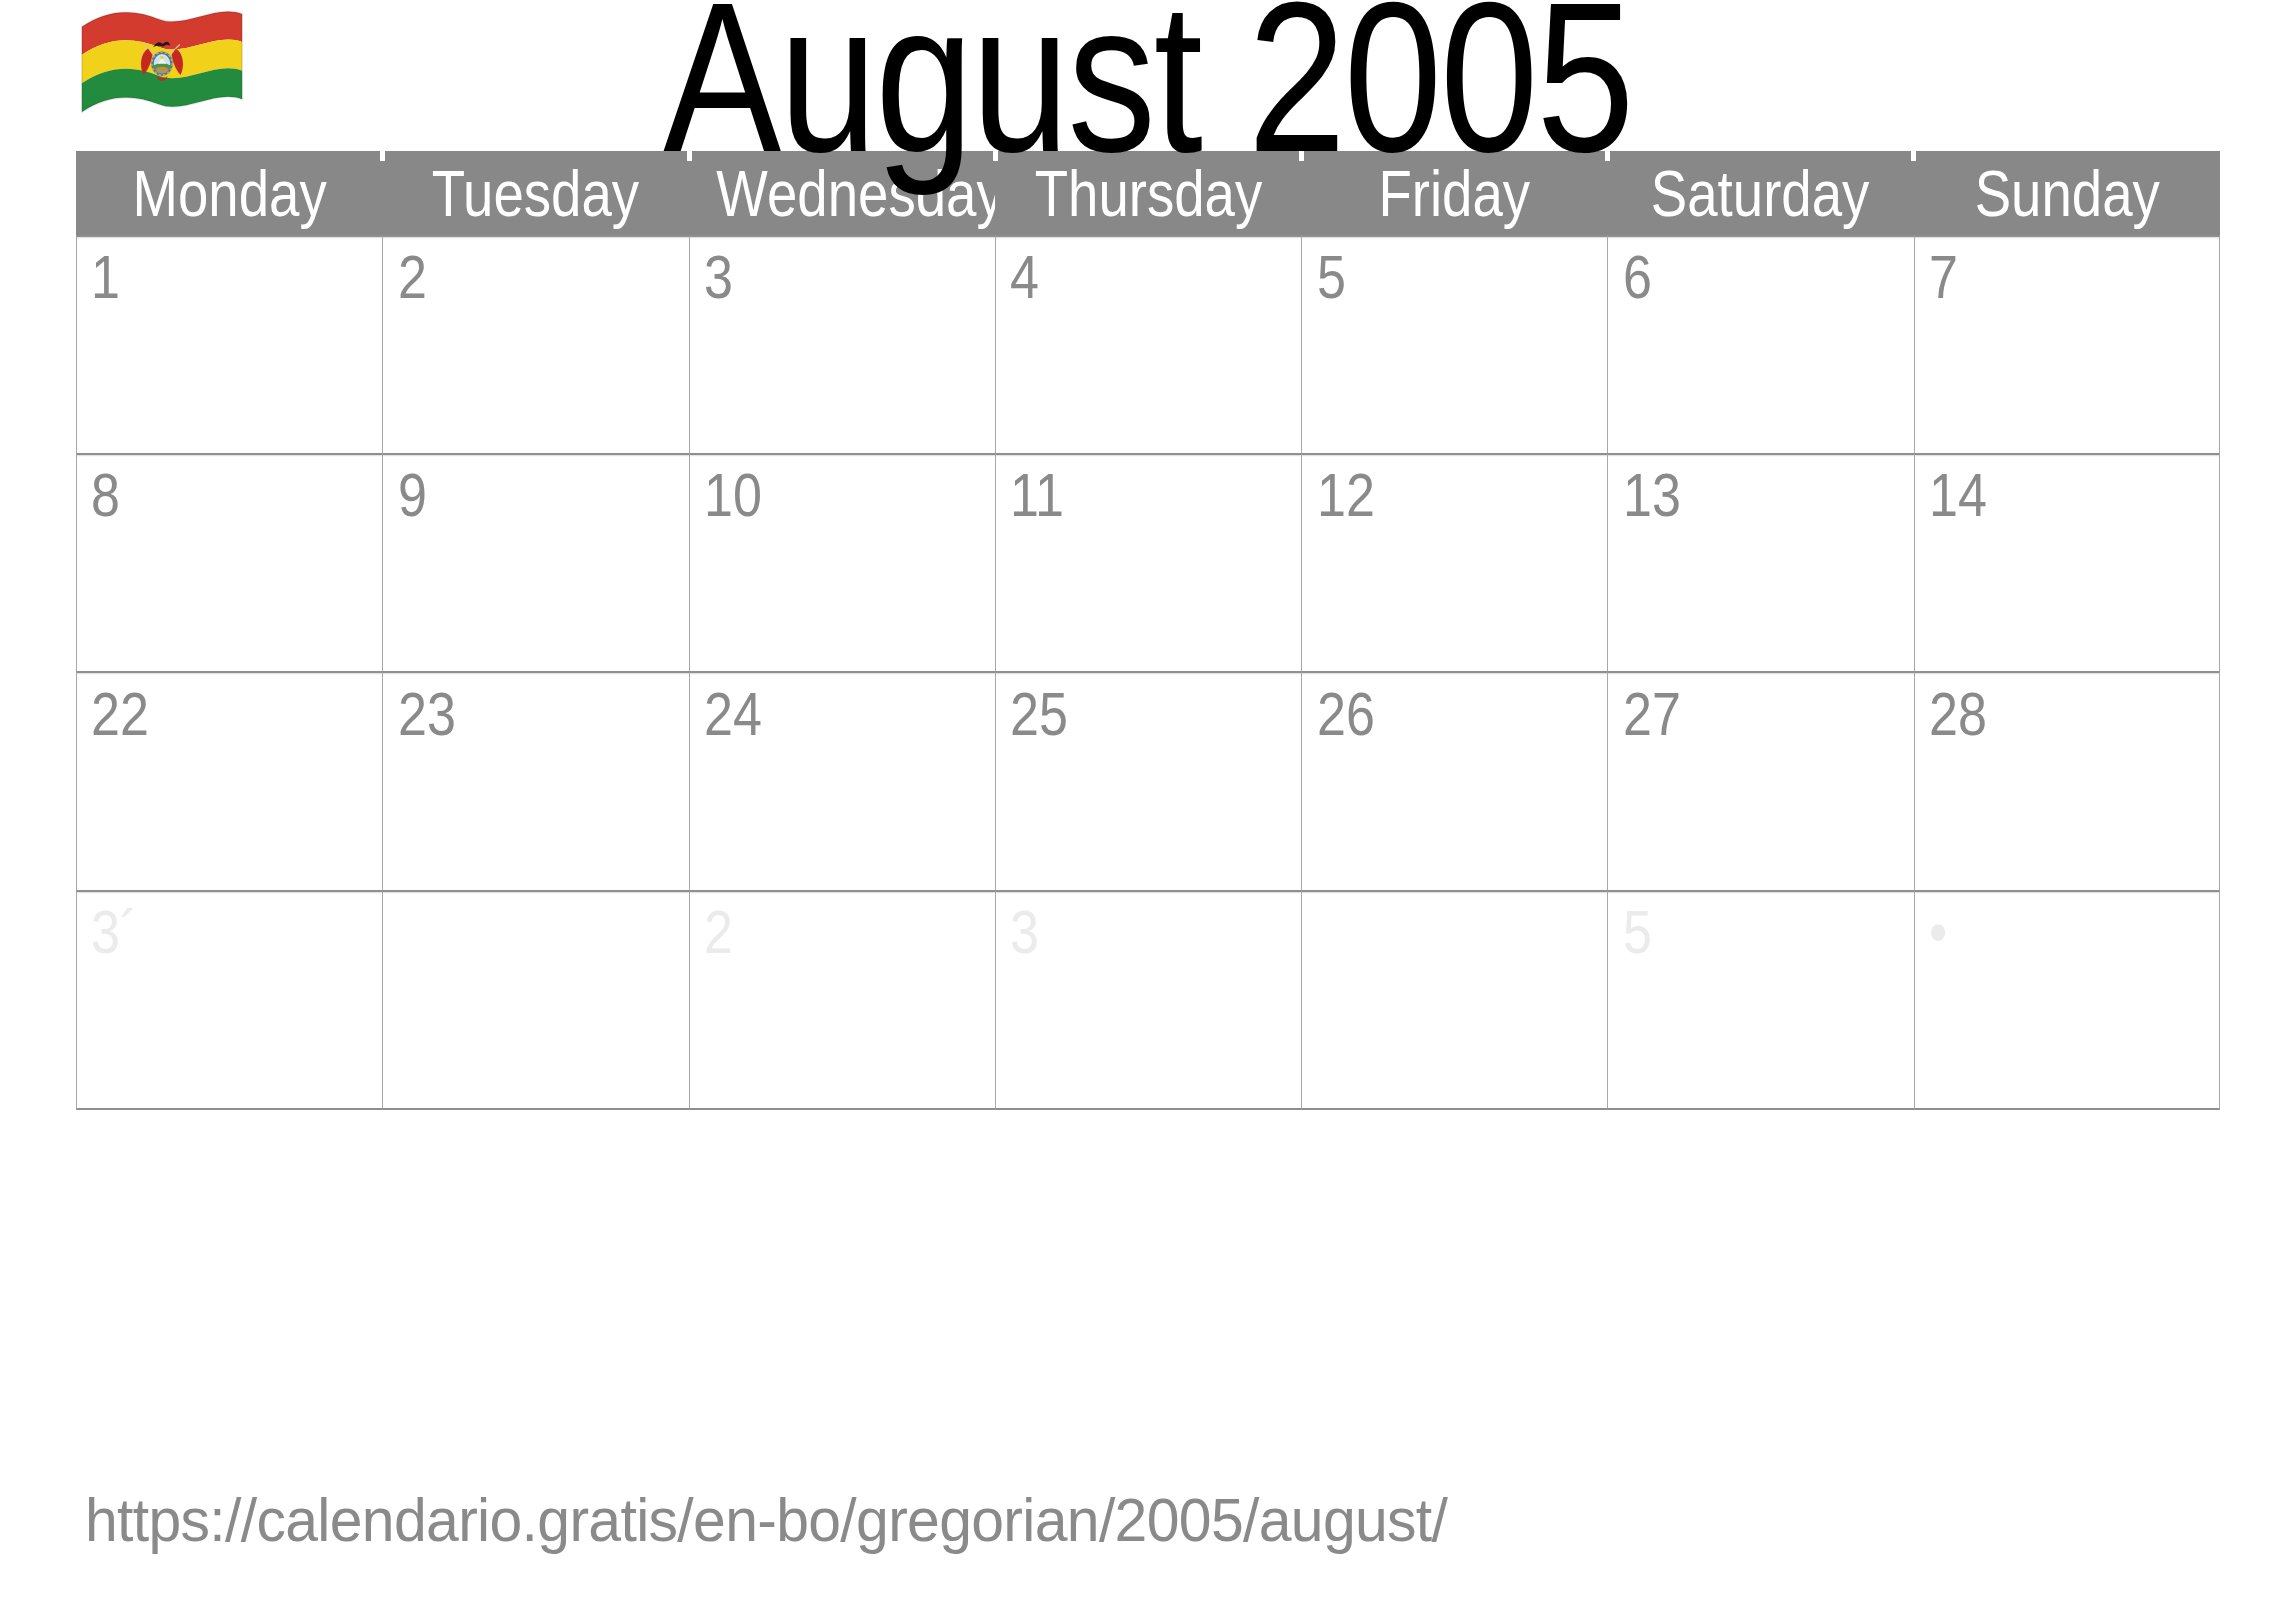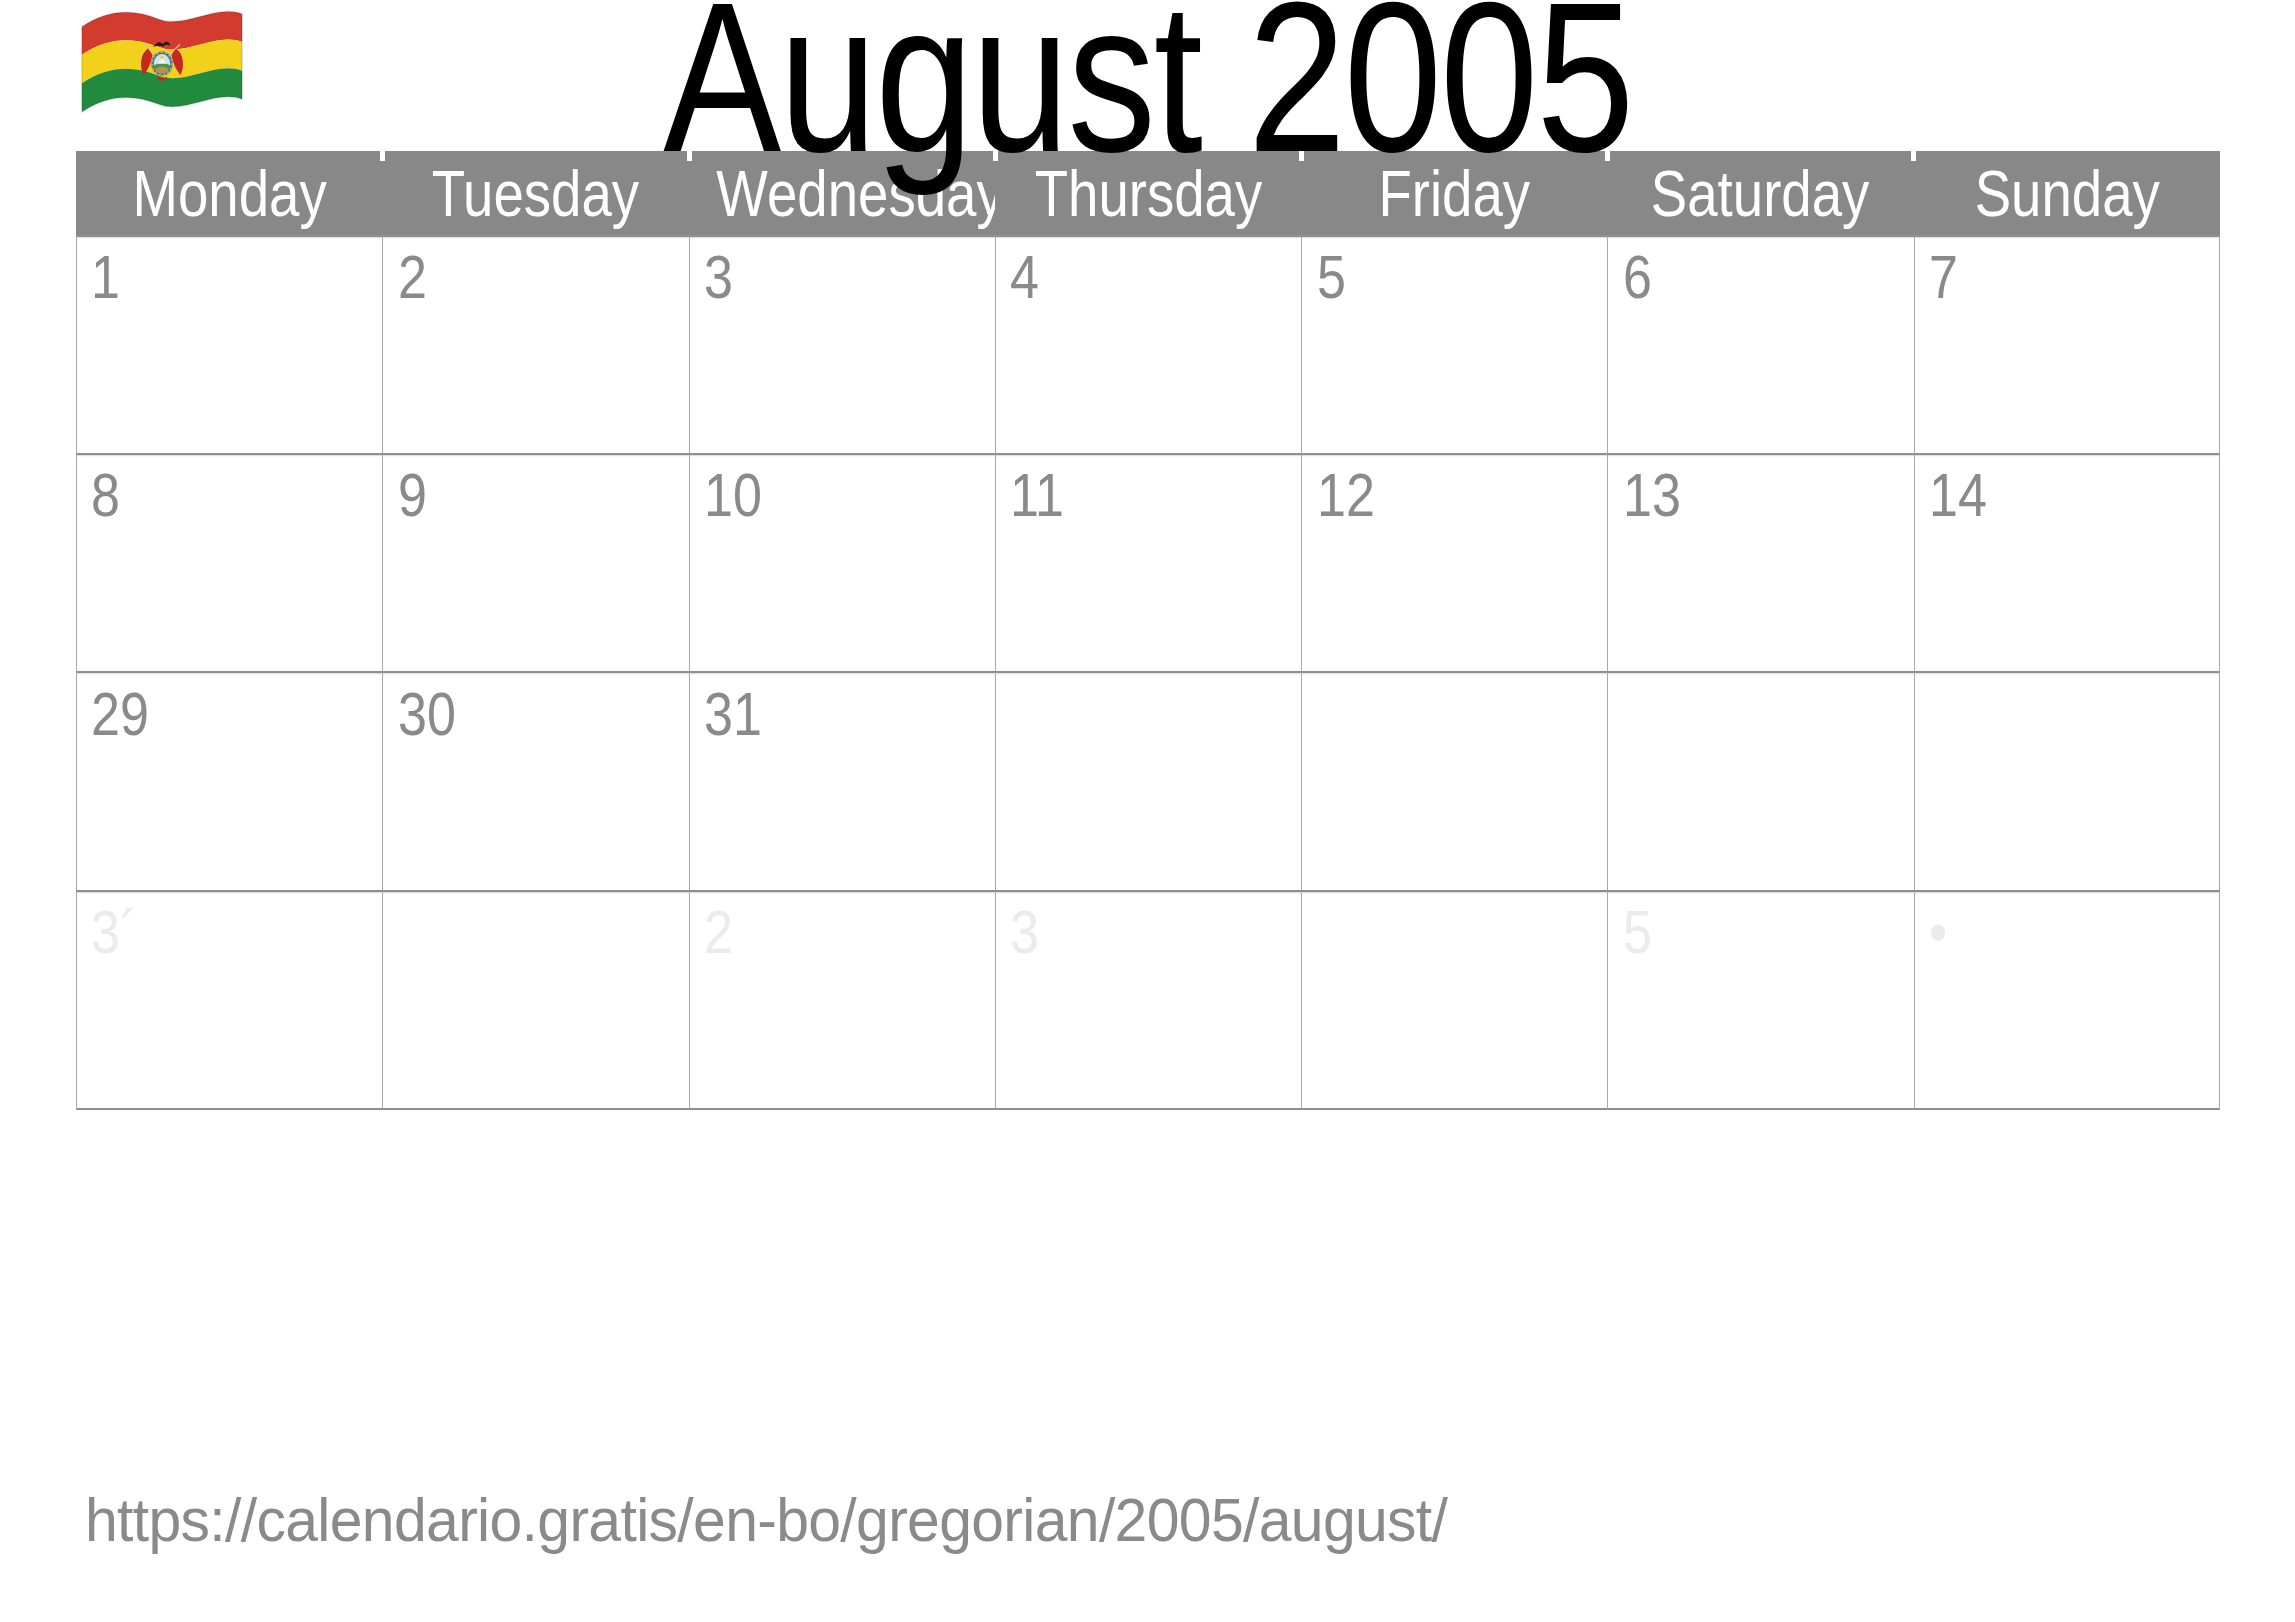--- a/index.html
+++ b/index.html
@@ -115,27 +115,27 @@
       <tr>
         <td><span class="num cx">8</span></td>
         <td><span class="num cx">9</span></td>
         <td><span class="num cx">10</span></td>
         <td><span class="num cx">11</span></td>
         <td><span class="num cx">12</span></td>
         <td><span class="num cx">13</span></td>
         <td><span class="num cx">14</span></td>
       </tr>
       <tr>
-        <td><span class="num cx">29</span></td>
-        <td><span class="num cx">30</span></td>
-        <td><span class="num cx">31</span></td>
-        <td><span class="num cx"></span></td>
-        <td><span class="num cx"></span></td>
-        <td><span class="num cx"></span></td>
-        <td><span class="num cx"></span></td>
+        <td><span class="num cx">22</span></td>
+        <td><span class="num cx">23</span></td>
+        <td><span class="num cx">24</span></td>
+        <td><span class="num cx">25</span></td>
+        <td><span class="num cx">26</span></td>
+        <td><span class="num cx">27</span></td>
+        <td><span class="num cx">28</span></td>
       </tr>
       <tr>
         <td><span class="num cx ghost">3´</span></td>
         <td><span class="num cx ghost"></span></td>
         <td><span class="num cx ghost">2</span></td>
         <td><span class="num cx ghost">3</span></td>
         <td><span class="num cx ghost"></span></td>
         <td><span class="num cx ghost">5</span></td>
         <td><span class="num cx ghost">•</span></td>
       </tr>

